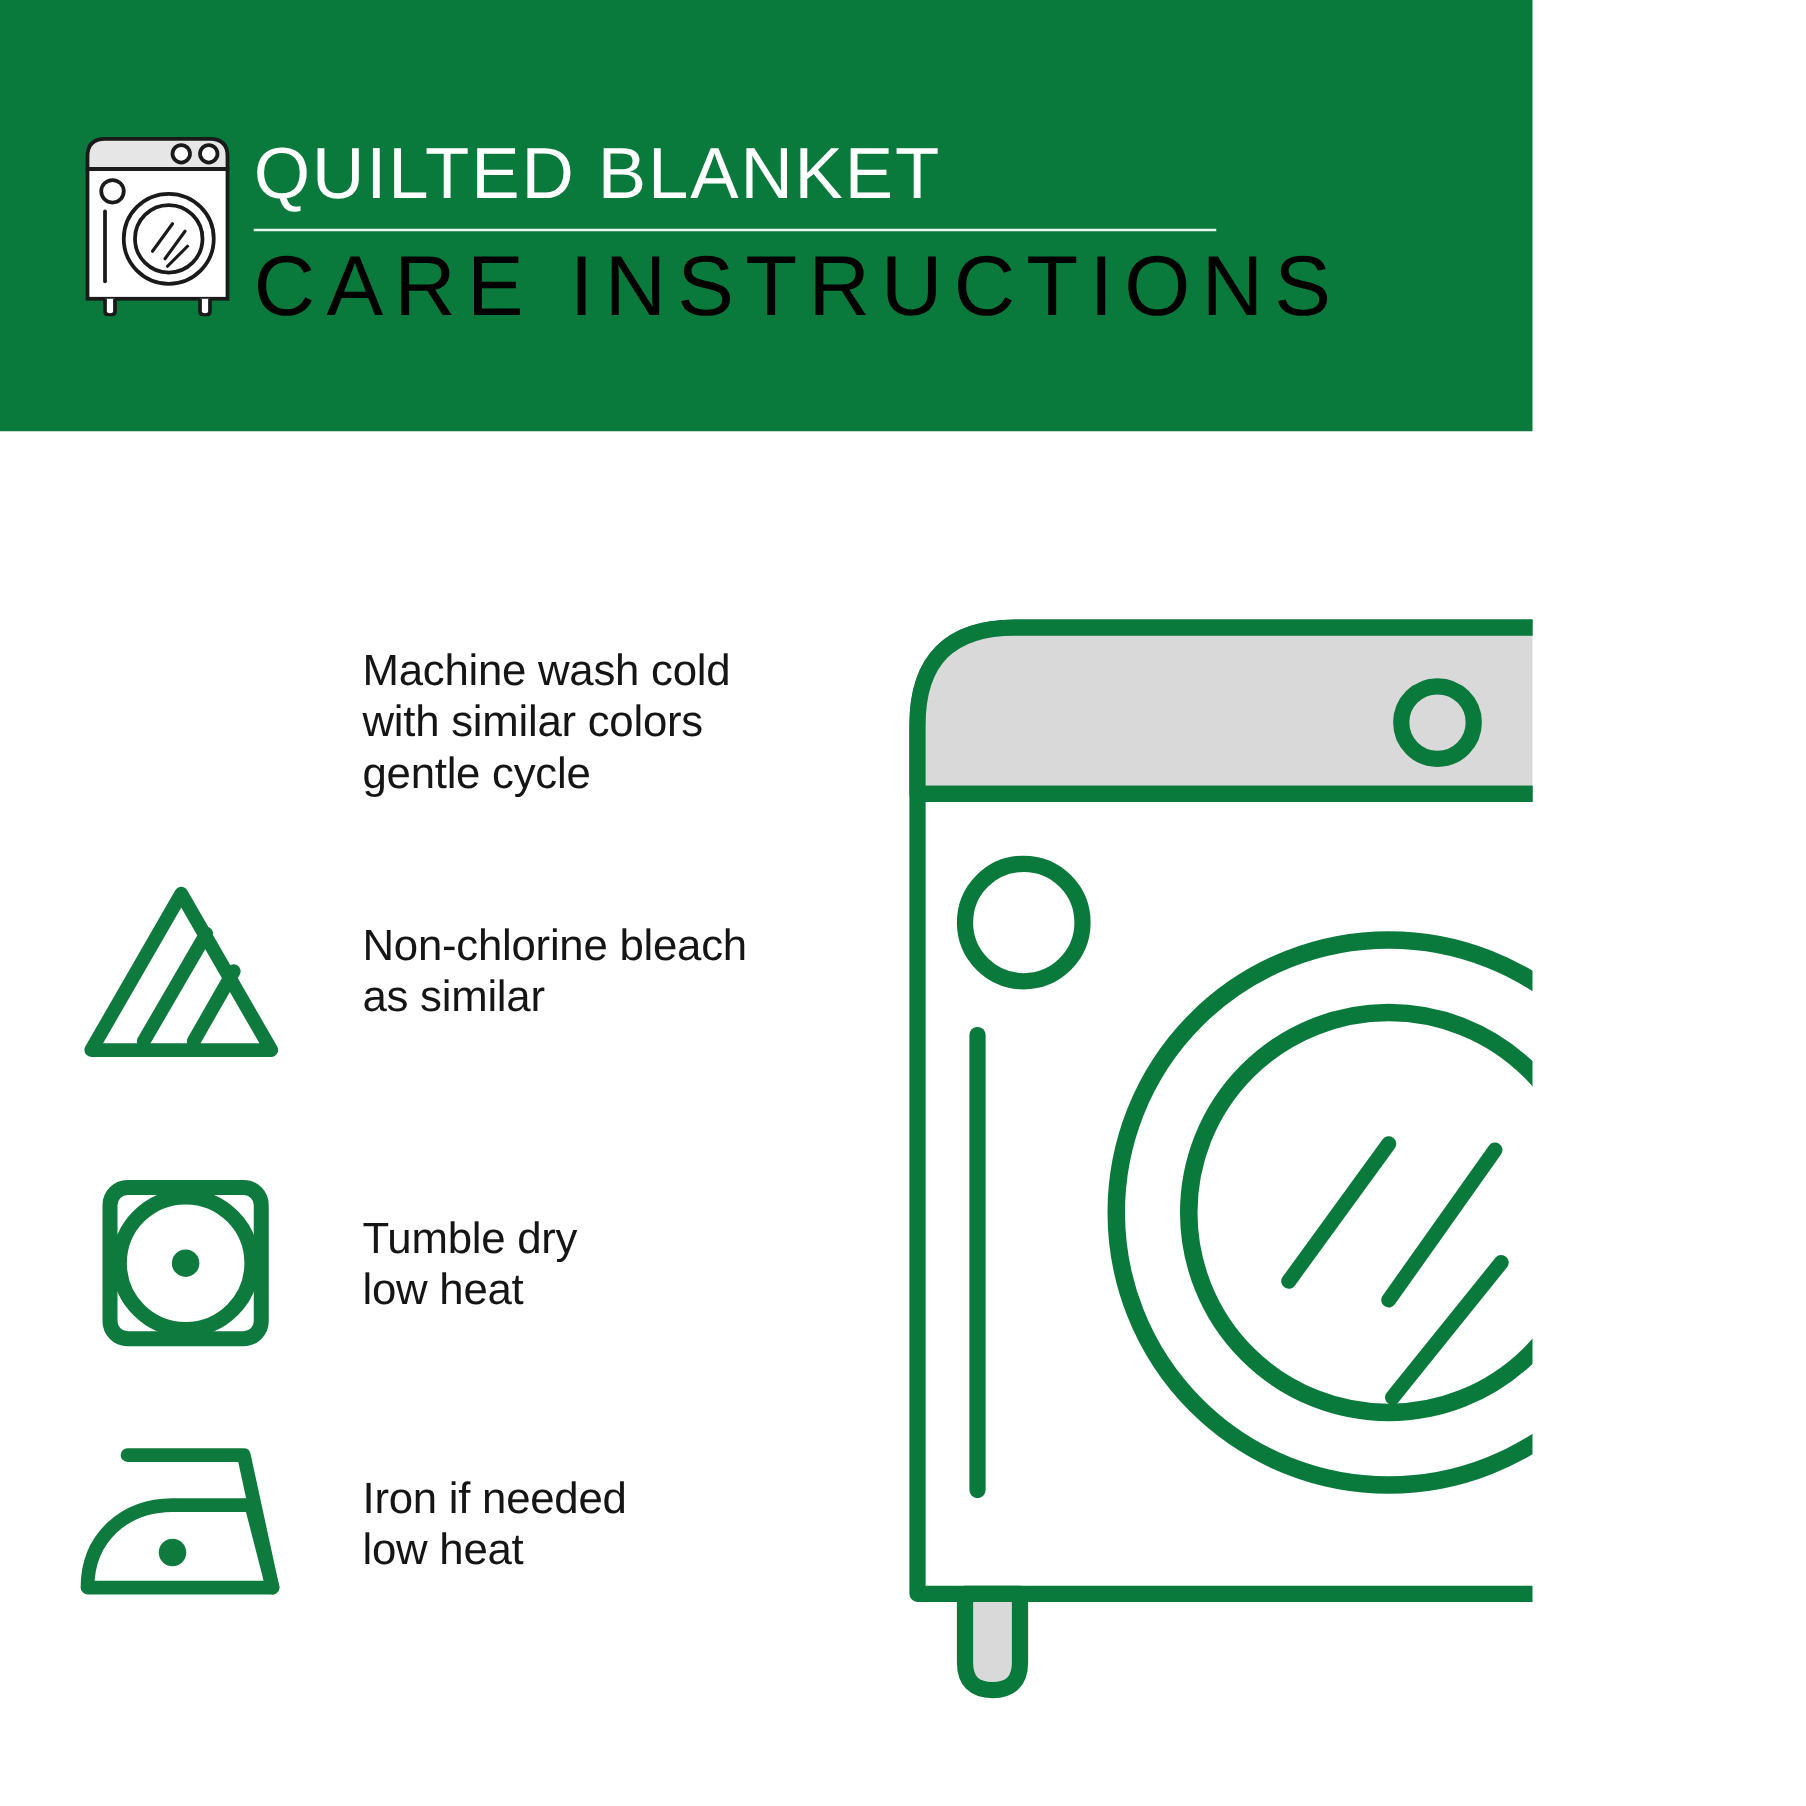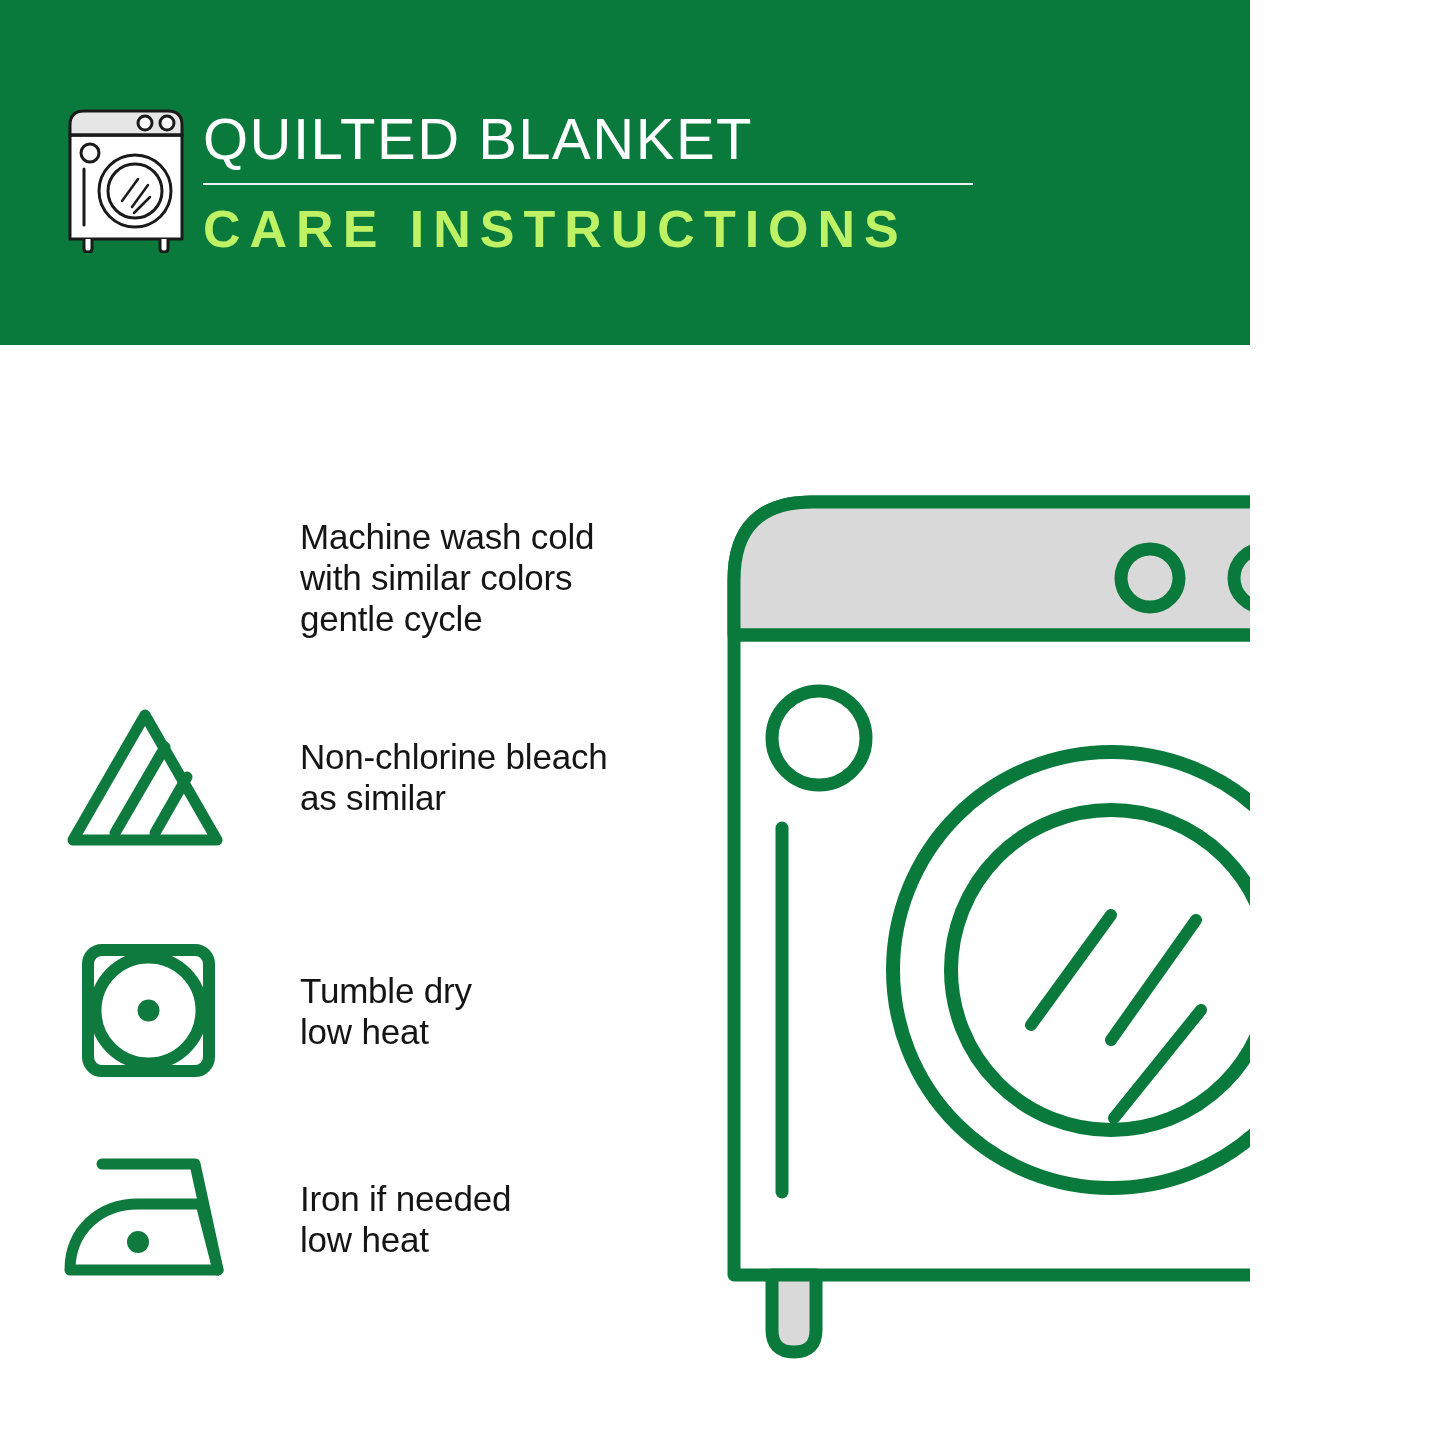--- a/index.html
+++ b/index.html
@@ -9,21 +9,20 @@
   }
   body {
     font-family: "Liberation Sans", sans-serif;
   }
   #page {
     position: relative;
     width: 1226px;
     height: 1445px;
     background: #ffffff;
     overflow: hidden;
-    padding-left: 24px;
   }
 
   
   #header-band {
     position: absolute;
     left: 0;
     top: 0;
     width: 1445px;
     height: 345px;
     background: #0a7a3c;
@@ -53,42 +52,42 @@
   #title-rule {
     width: 770px;
     height: 2px;
     background: #ffffff;
     margin-top: 9px;
     margin-bottom: 10px;
     opacity: 0.92;
   }
   #title-line2 {
     font-family: "Liberation Sans", sans-serif;
-    font-size: 52px;
-    font-weight: 700;
+    font-size: 68px;
+    font-weight: 400;
     letter-spacing: 9px;
-    color: #bef264;
+    color: #000000;
     line-height: 68px;
     white-space: nowrap;
   }
 
   
   .care-row {
     position: absolute;
     left: 60px;
     width: 640px;
   }
   .care-icon {
     position: absolute;
     left: 0;
     top: 0;
   }
   .care-text {
     position: absolute;
-    left: 240px;
+    left: 230px;
     font-family: "Liberation Sans", sans-serif;
     font-size: 35px;
     font-weight: 400;
     color: #151515;
     line-height: 41px;
     letter-spacing: -0.2px;
     white-space: pre-line;
   }
 
   #row-wash   { top: 498px;  height: 160px; }

